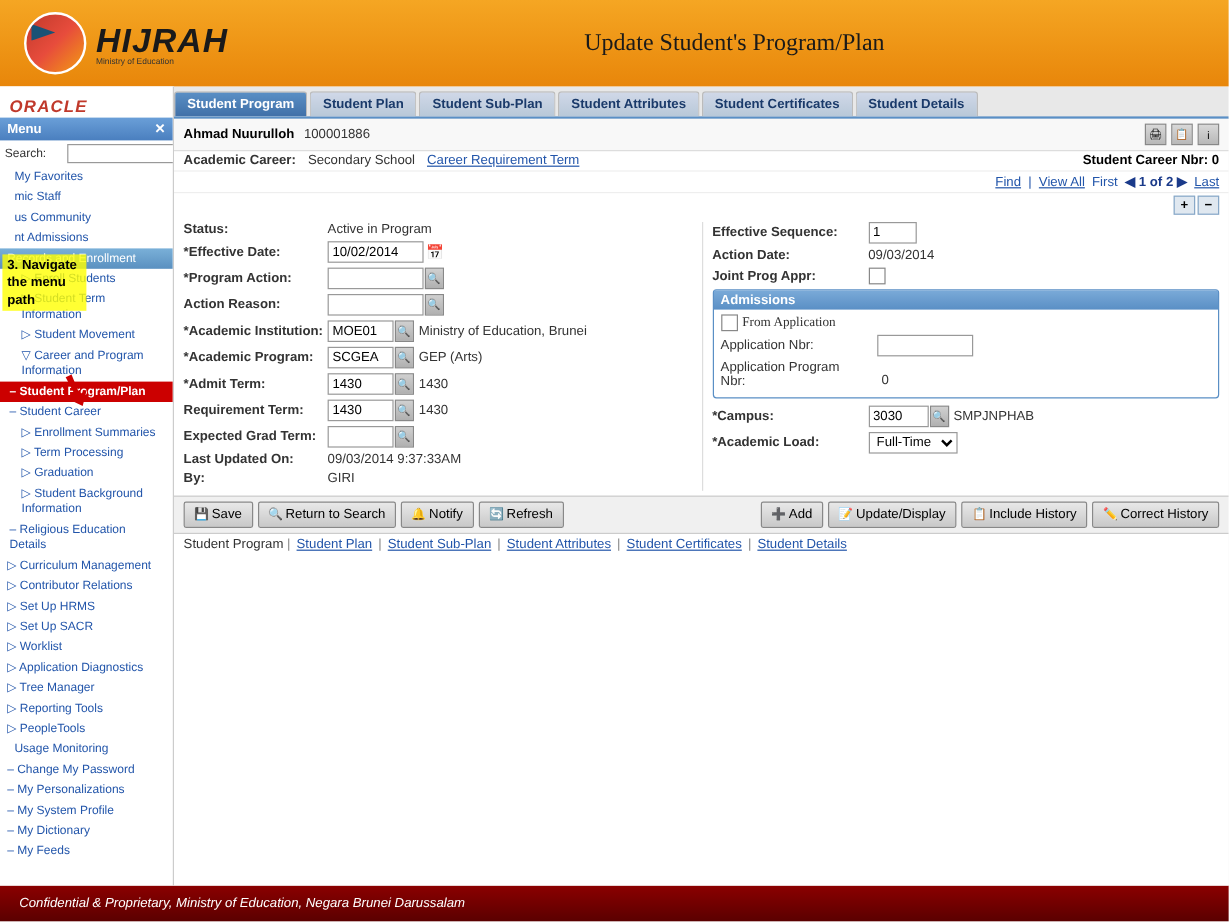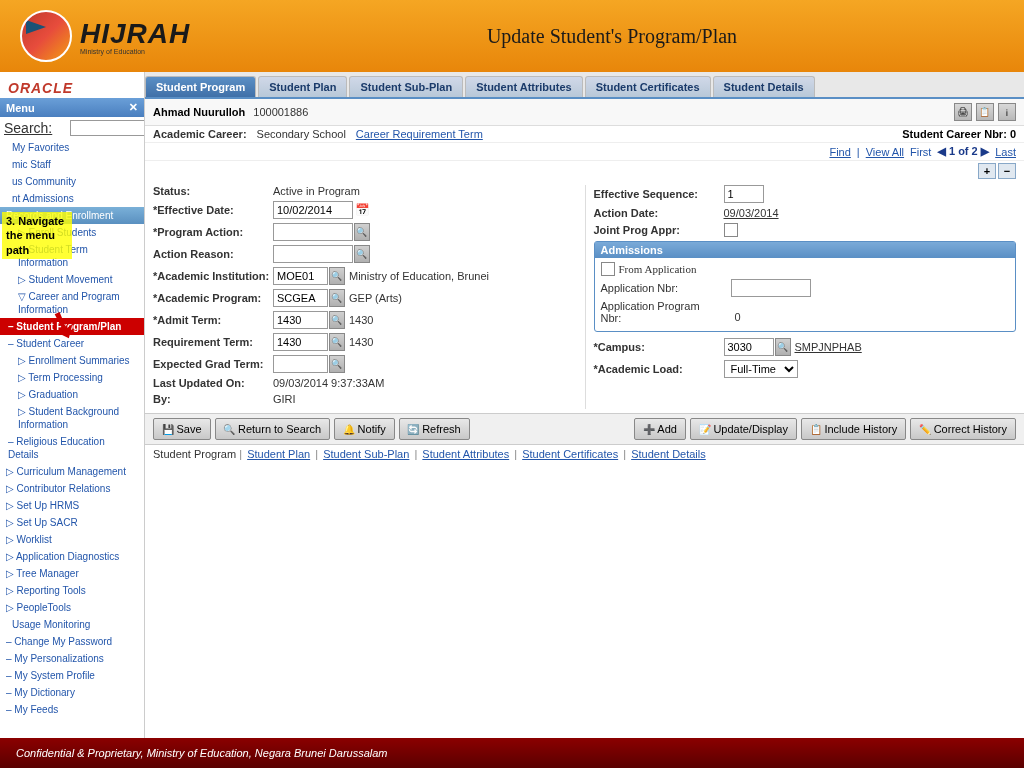--- a/index.html
+++ b/index.html
@@ -93,21 +93,21 @@
       align-items: center;
       justify-content: space-between;
     }
     .menu-x { cursor: pointer; font-size: 11px; }
     .search-row {
       display: flex;
       align-items: center;
       padding: 3px 4px;
       gap: 2px;
     }
-    .search-label { font-size: 14px; color: #333; margin-right: 16px; text-decoration: underline; }
+    .search-label { font-size: 10px; color: #333; margin-right: 16px; }
     .search-input-small {
       flex: 1;
       height: 16px;
       border: 1px solid #999;
       font-size: 10px;
       padding: 1px 2px;
     }
     .sidebar-item {
       padding: 2px 6px;
       font-size: 10px;
@@ -284,21 +284,21 @@
     }
     .lookup-btn {
       width: 16px; height: 18px;
       background: linear-gradient(to bottom, #d0d0d0, #b0b0b0);
       border: 1px solid #888;
       cursor: pointer;
       font-size: 9px;
       margin-left: 1px;
     }
     .right-label { font-weight: bold; color: #333; width: 130px; flex-shrink: 0; }
-    .right-value { color: #333; text-decoration: underline; }
+    .right-value { color: #333; }
     .checkbox-field {
       width: 14px; height: 14px;
       border: 1px solid #888;
       background: #fff;
     }
 
     
     .admissions-box {
       border: 1px solid #5a8fc5;
       border-radius: 3px;

